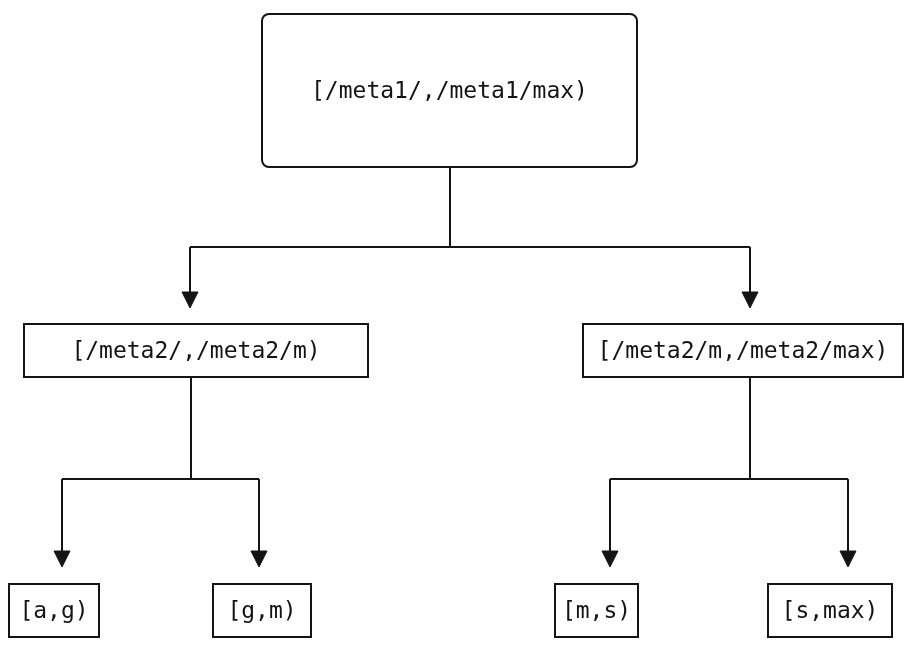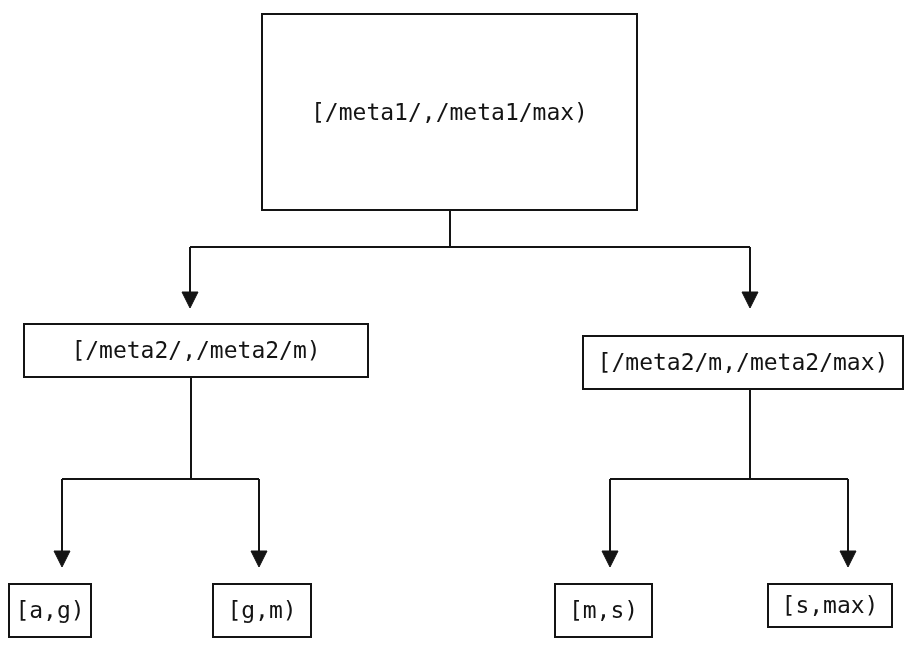--- a/index.html
+++ b/index.html
@@ -45,27 +45,27 @@
     border: 2px solid var(--line);
     background: var(--background);
     display: flex;
     align-items: center;
     justify-content: center;
     font-size: 23px;
     line-height: 1;
     white-space: nowrap;
   }
   
-  .node-root       { left: 261px; top: 13px;  width: 377px; height: 198px; }
+  .node-root       { left: 261px; top: 13px;  width: 377px; height: 155px; border-radius: 8px; }
   .node-meta2-low  { left: 23px;  top: 323px; width: 346px; height: 55px; }
-  .node-meta2-high { left: 582px; top: 323px; width: 322px; height: 55px; margin-top: 12px; }
-  .node-leaf-ag    { left: 8px;   top: 583px; width: 84px; height: 55px; }
+  .node-meta2-high { left: 582px; top: 323px; width: 322px; height: 55px; }
+  .node-leaf-ag    { left: 8px;   top: 583px; width: 92px; height: 55px; }
   .node-leaf-gm    { left: 203px; top: 583px; width: 100px; height: 55px; margin-left: 9px; }
-  .node-leaf-ms    { left: 554px; top: 583px; width: 99px;  height: 55px; }
-  .node-leaf-smax  { left: 767px; top: 583px; width: 126px; height: 45px; }
+  .node-leaf-ms    { left: 554px; top: 583px; width: 85px;  height: 55px; }
+  .node-leaf-smax  { left: 767px; top: 583px; width: 126px; height: 55px; }
 </style>
 </head>
 <body>
 
 <div class="canvas">
 
   <svg class="edges" viewBox="0 0 912 652" xmlns="http://www.w3.org/2000/svg">
 
     <path d="M450 168 L450 247 M190 247 L750 247 M190 247 L190 292 M750 247 L750 292"></path>
     <polygon points="190,308 182,292 198,292"></polygon>

